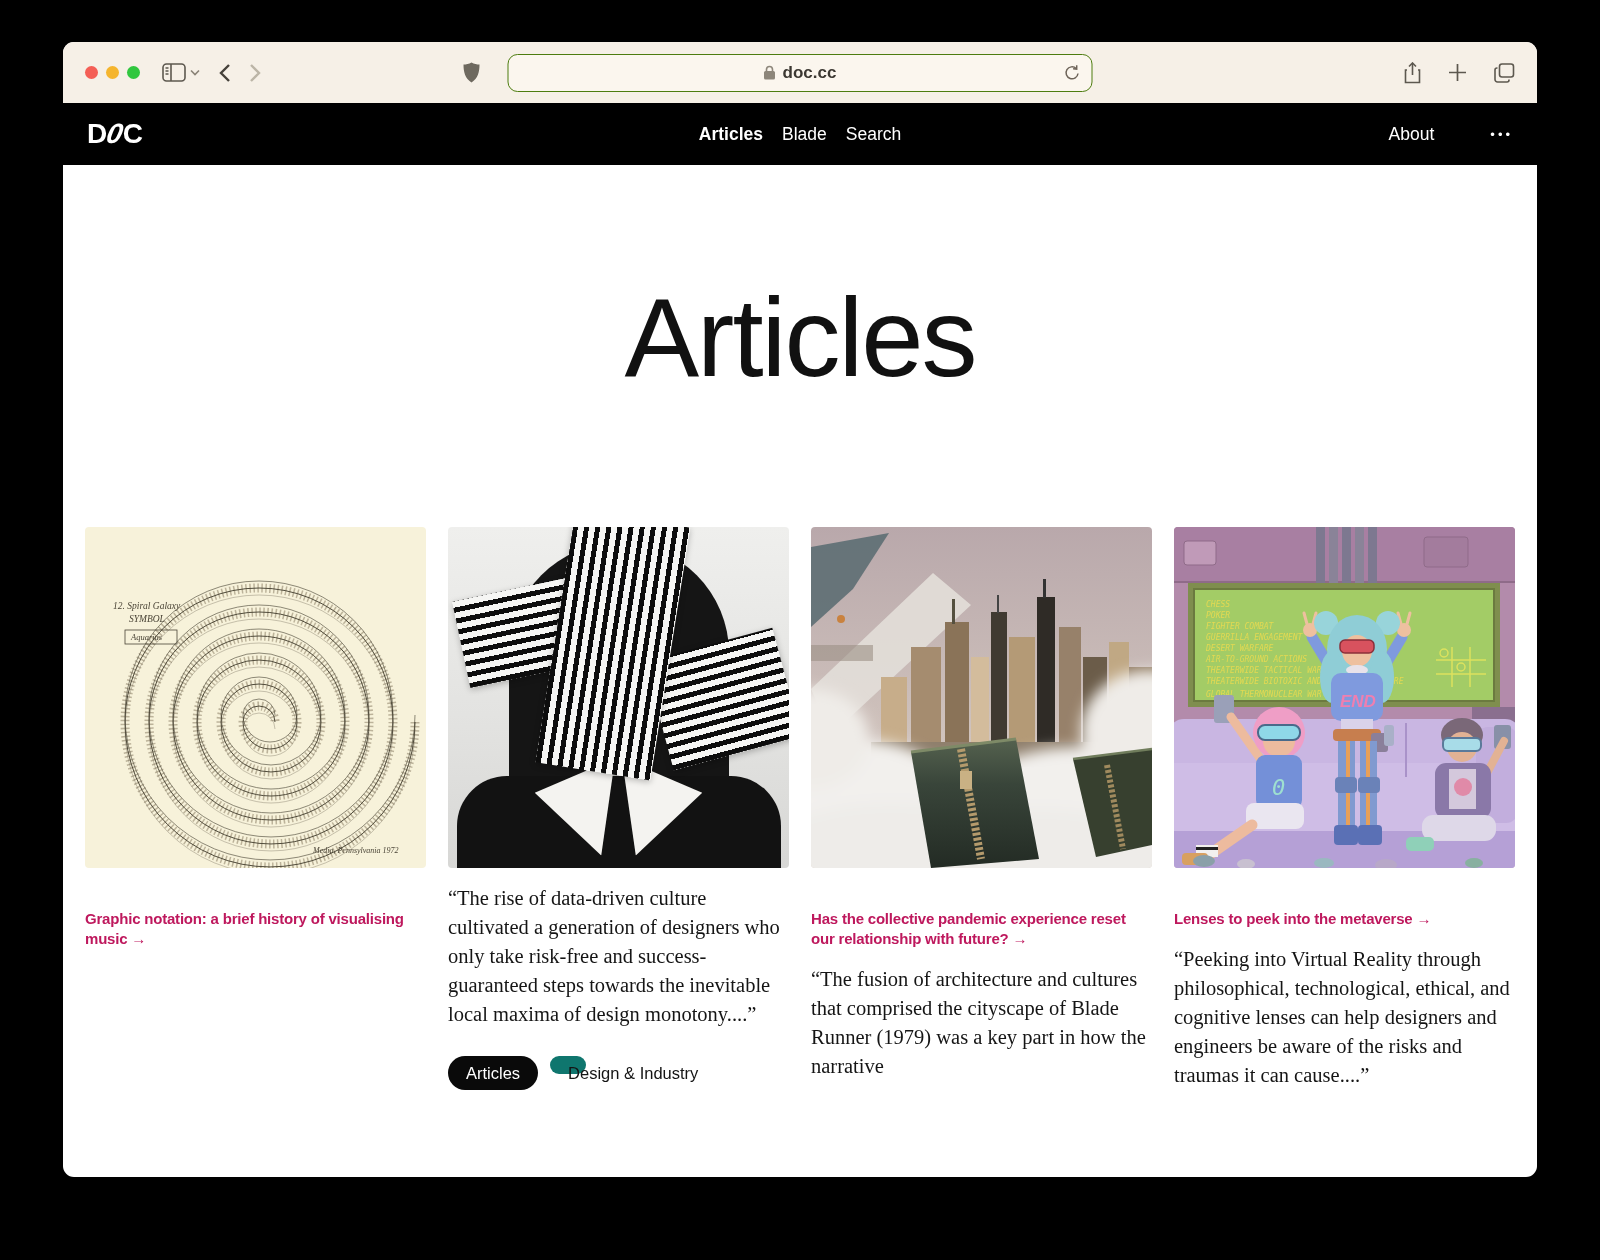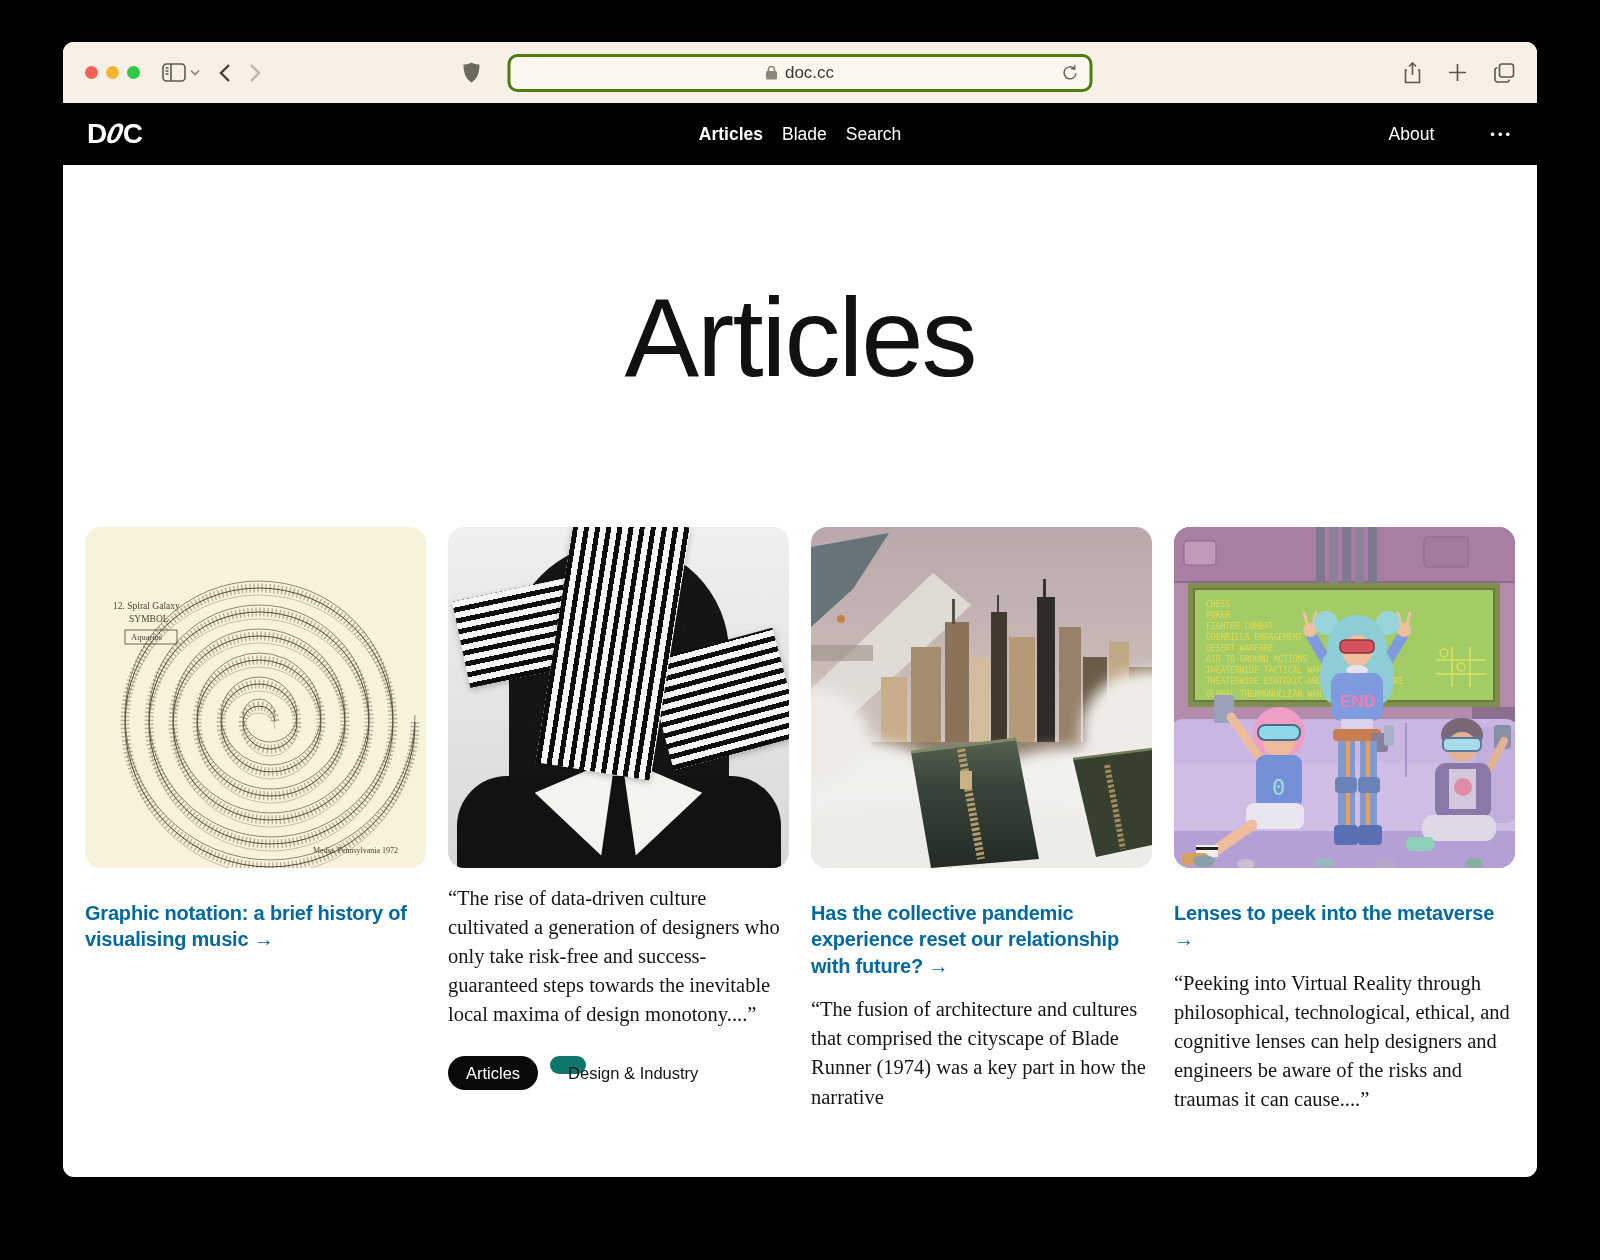--- a/index.html
+++ b/index.html
@@ -19,23 +19,23 @@
   .light.red { background:#f45f56; }
   .light.yellow { background:#f5b52e; }
   .light.green { background:#31c73f; }
   .tb-icon { display:flex; align-items:center; justify-content:center; color:#5d584f; }
   .tb-icon svg { display:block; }
   .chev-sm { margin:0 10px 0 4px; color:#8a8377; }
   .nav-arrow { margin:0 9px; color:#45413a; }
   .nav-arrow.disabled { color:#bcb5a7; }
   .shield { position:absolute; left:400px; color:#6e695f; }
   .url-field { position:absolute; left:50%; top:50%; transform:translate(-50%,-50%);
-    width:585px; height:38px; background:#fbf6ee; border:3px solid #4d7c0f;
+    width:585px; height:38px; background:#fbf6ee; border:1px solid #4d7c0f;
     border-radius:10px; display:flex; align-items:center; justify-content:center;
-    color:#3c3832; font-size:17px; }
+    color:#3c3832; font-size:17px;font-weight:bold; }
   .url-lock { color:#8d867a; margin-right:7px; display:flex; }
   .url-reload { position:absolute; right:11px; top:50%; transform:translateY(-50%);
     color:#6e6459; display:flex; }
   .tb-right { position:absolute; right:22px; display:flex; align-items:center; gap:27px;
     color:#4c473f; }
 
   
   .site-nav { height:62px; background:#000; display:flex; align-items:center;
     padding:0 24px; position:relative; color:#fff; }
   .logo { font-size:28px; font-weight:800; letter-spacing:-1px; display:flex;
@@ -49,25 +49,25 @@
     font-size:17.5px; }
   .nav-more { letter-spacing:3px; font-size:13px; padding-bottom:3px; cursor:pointer; }
 
   
   .content { background:#fff; padding:117px 22px 0; }
   .page-heading { text-align:center; font-size:112px; font-weight:500;
     letter-spacing:-2px; color:#111; line-height:1; margin-bottom:133px; }
 
   .cards { display:grid; grid-template-columns:repeat(4,1fr); gap:22px; }
   .card { min-width:0; }
-  .card-image { position:relative; width:100%; height:341px; border-radius:16px;
-    overflow:hidden; cursor:pointer; }
+  .card-image { position:relative; width:100%; height:341px; border-radius:4px;
+    overflow:hidden; cursor:pointer;font-style:italic; }
   .card-image svg { display:block; width:100%; height:100%; }
-  .card-title { margin-top:32px; font-size:20px; font-weight:700; line-height:1.32;
-    letter-spacing:-0.2px; color:#0369a1; cursor:pointer; }
+  .card-title { margin-top:41px; font-size:15px; font-weight:700; line-height:1.32;
+    letter-spacing:-0.2px; color:#be185d; cursor:pointer; }
   .card-excerpt { margin-top:16px; font-family:Liberation Serif, serif;
     font-size:20.5px; line-height:1.42; color:#151515; }
   .card-tags { margin-top:26px; display:flex; gap:12px; }
   .pill { border-radius:999px; padding:9px 18px; font-size:16.5px; line-height:1;
     white-space:nowrap; cursor:pointer; }
   .pill.dark { background:#0a0a0a; color:#fff; }
   .pill.light { background:#0f766e; color:#141414; }
 
   
   .c2 { background:linear-gradient(180deg,#efefed 0%,#e3e3e1 55%,#d7d7d5 100%); }
@@ -293,21 +293,21 @@
               <rect x="149" y="244" width="12" height="18" fill="#c9b184"></rect>
             </g>
             <g>
               <polygon points="262,232 341,222 341,318 285,330" fill="#37402f"></polygon>
               <polyline points="262,232 341,222" fill="none" stroke="#707d5c" stroke-width="2.5"></polyline>
               <line x1="296" y1="238" x2="312" y2="322" stroke="#a08a5e" stroke-width="6" stroke-dasharray="3 2"></line>
             </g>
           </svg>
         </div>
         <h2 class="card-title"><span>Has the collective pandemic experience reset our relationship with future?</span> <span>→</span></h2>
-        <p class="card-excerpt">“The fusion of architecture and cultures that comprised the cityscape of Blade Runner (1974) was a key part in how the narrative</p>
+        <p class="card-excerpt">“The fusion of architecture and cultures that comprised the cityscape of Blade Runner (1979) was a key part in how the narrative</p>
       </div>
 
       <div class="card">
         <div class="card-image">
           <svg viewBox="0 0 341 341">
             <rect width="341" height="341" fill="#b38bab"></rect>
             <rect x="0" y="0" width="341" height="55" fill="#a87fa2"></rect>
             <line x1="0" y1="55" x2="341" y2="55" stroke="#8f6b89" stroke-width="2"></line>
             <rect x="10" y="14" width="32" height="24" rx="3" fill="#c09ab8" stroke="#8f6b89"></rect>
             <rect x="250" y="10" width="44" height="30" rx="3" fill="#a37c9d" stroke="#8f6b89"></rect>

